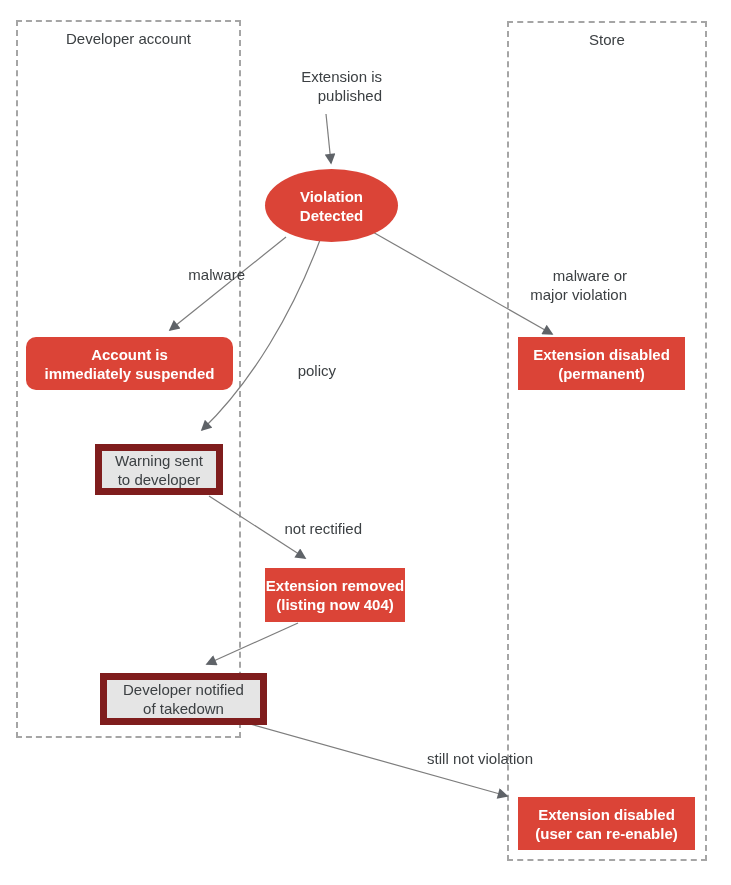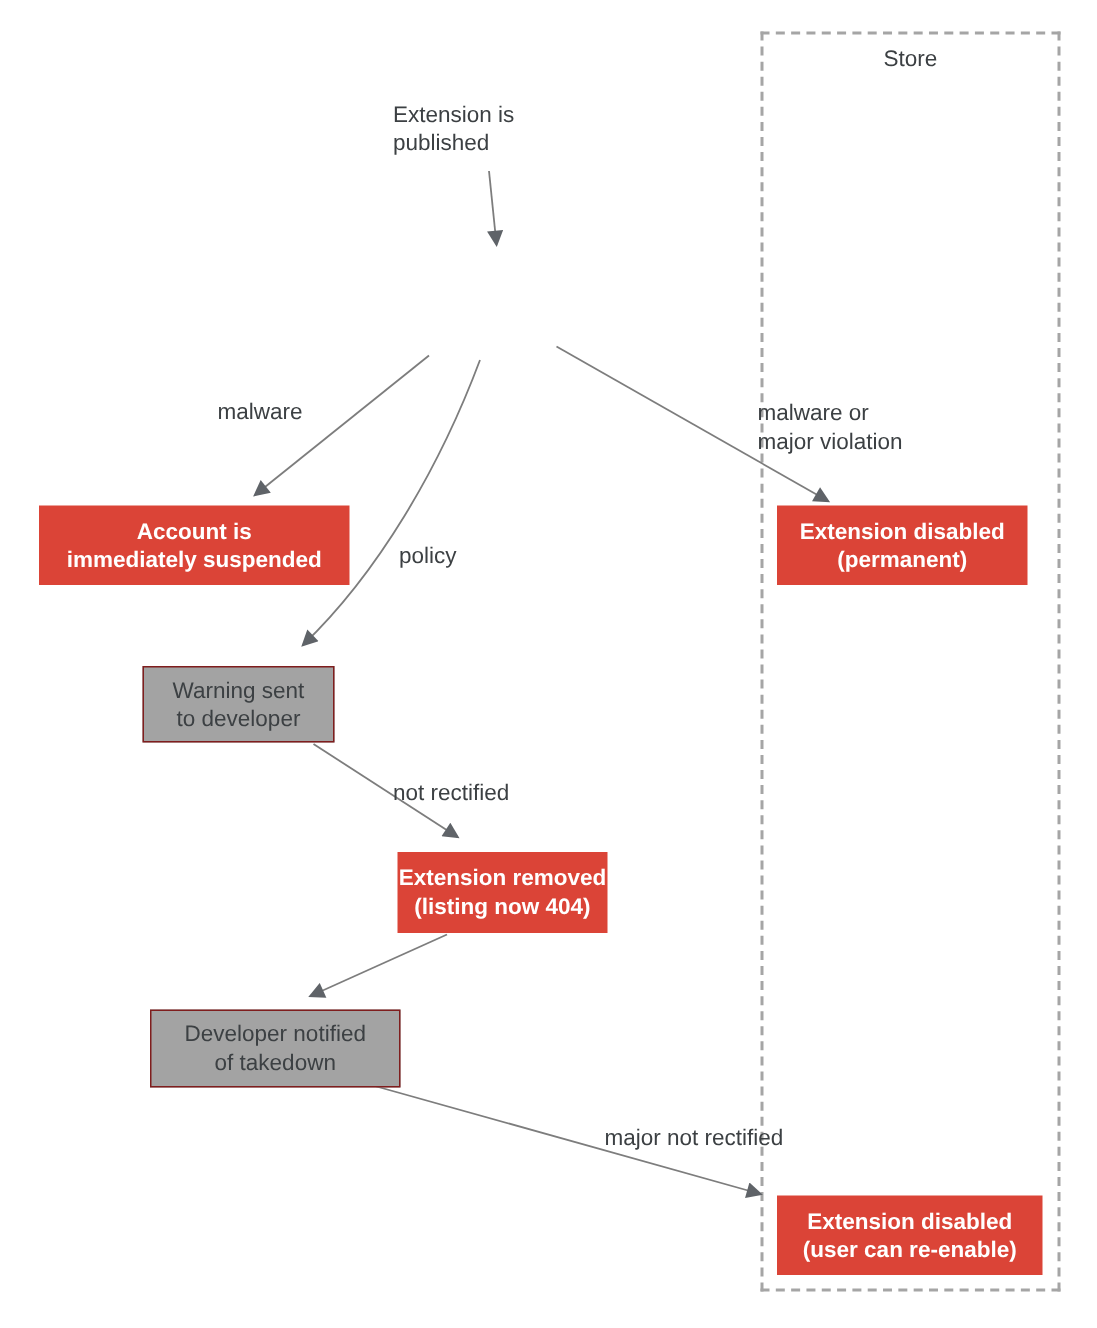--- a/index.html
+++ b/index.html
@@ -35,21 +35,21 @@
   #lane-developer { left: 16px;  top: 20px; width: 225px; height: 718px; }
   #lane-webstore  { left: 256px; top: 19px; width: 239px; height: 612px; }
   #lane-chrome    { left: 507px; top: 21px; width: 200px; height: 840px; }
 
   
   .free-label {
     position: absolute;
     font-size: 15px;
     line-height: 19px;
     color: #3c4043;
-    text-align: left;
+    text-align: right;
     white-space: pre-line;
   }
   #start-label            { left: 262px; top: 67px;  width: 120px; }
   #label-malware          { left: 145px; top: 265px; width: 100px; }
   #label-policy           { left: 266px; top: 361px; width: 70px;  }
   #label-malware-major    { left: 505px; top: 266px; width: 122px; }
   #label-not-rectified    { left: 262px; top: 519px; width: 100px; }
   #label-still-rectified  { left: 403px; top: 749px; width: 130px; }
 
   
@@ -63,32 +63,32 @@
     white-space: pre-line;
     font-size: 15px;
     line-height: 19px;
   }
   .node.red {
     background: #db4437;
     color: #ffffff;
     font-weight: bold;
   }
   .node.yellow {
-    background: #a3a3a3;
-    border: 1px solid #7f1d1d;
+    background: #e5e5e5;
+    border: 7px solid #7f1d1d;
     color: #3c4043;
   }
   #node-violation {
     left: 265px; top: 169px; width: 133px; height: 73px;
     background: #db4437;
     color: #ffffff;
     font-weight: bold;
     border-radius: 50%;
   }
-  #node-account-suspended   { left: 26px;  top: 337px; width: 207px; height: 53px; }
+  #node-account-suspended   { left: 26px;  top: 337px; width: 207px; height: 53px; border-radius: 10px; }
   #node-disabled-permanent  { left: 518px; top: 337px; width: 167px; height: 53px; }
   #node-warning-sent        { left: 95px;  top: 444px; width: 128px; height: 51px; }
   #node-extension-removed   { left: 265px; top: 568px; width: 140px; height: 54px; }
   #node-developer-notified  { left: 64px;  top: 673px; width: 167px; height: 52px; margin-left: 36px; }
   #node-disabled-reenable   { left: 518px; top: 797px; width: 177px; height: 53px; }
 
   
   #arrows {
     position: absolute;
     left: 0; top: 0;
@@ -99,20 +99,23 @@
     fill: none;
     stroke: #7d7d7d;
     stroke-width: 1.2;
   }
 </style>
 </head>
 <body>
 
 <div id="canvas">
 
+  <div class="lane" id="lane-developer">
+    <div class="lane-title">Developer account</div>
+  </div>
   <div class="lane" id="lane-chrome">
     <div class="lane-title">Store</div>
   </div>
 
   <svg id="arrows" viewBox="0 0 731 885">
     <defs>
       <marker id="ah" viewBox="0 0 10 10" refX="8.5" refY="5" markerWidth="10" markerHeight="9" orient="auto">
         <path d="M0,0 L10,5 L0,10 z" fill="#5f6368"></path>
       </marker>
     </defs>
@@ -121,20 +124,22 @@
     <path class="edge" d="M 371,231 L 552,334" marker-end="url(#ah)"></path>
     <path class="edge" d="M 320,240 C 293,312 252,382 202,430" marker-end="url(#ah)"></path>
     <path class="edge" d="M 209,496 L 305,558" marker-end="url(#ah)"></path>
     <path class="edge" d="M 298,623 L 207,664" marker-end="url(#ah)"></path>
     <path class="edge" d="M 232,719 L 507,796" marker-end="url(#ah)"></path>
   </svg>
 
   <div class="free-label" id="start-label">Extension is
 published</div>
 
+  <div class="node" id="node-violation">Violation
+Detected</div>
 
   <div class="node red" id="node-account-suspended">Account is
 immediately suspended</div>
 
   <div class="node red" id="node-disabled-permanent">Extension disabled
 (permanent)</div>
 
   <div class="node yellow" id="node-warning-sent">Warning sent
 to developer</div>
 
@@ -145,15 +150,15 @@
 of takedown</div>
 
   <div class="node red" id="node-disabled-reenable">Extension disabled
 (user can re-enable)</div>
 
   <div class="free-label" id="label-malware">malware</div>
   <div class="free-label" id="label-policy">policy</div>
   <div class="free-label" id="label-malware-major">malware or
 major violation</div>
   <div class="free-label" id="label-not-rectified">not rectified</div>
-  <div class="free-label" id="label-still-rectified">major not rectified</div>
+  <div class="free-label" id="label-still-rectified">still not violation</div>
 
 </div>
 
 </body></html>

